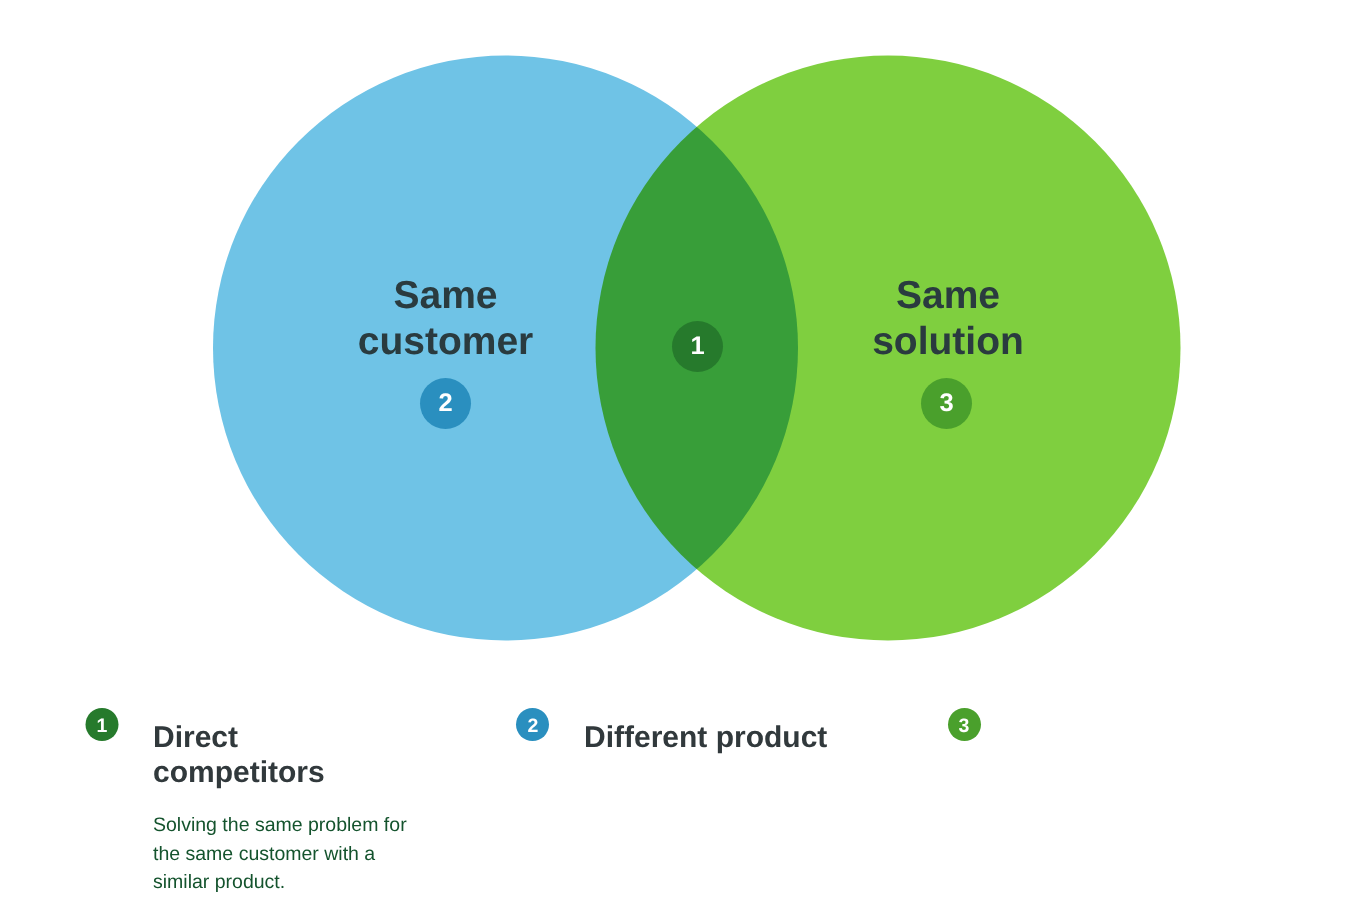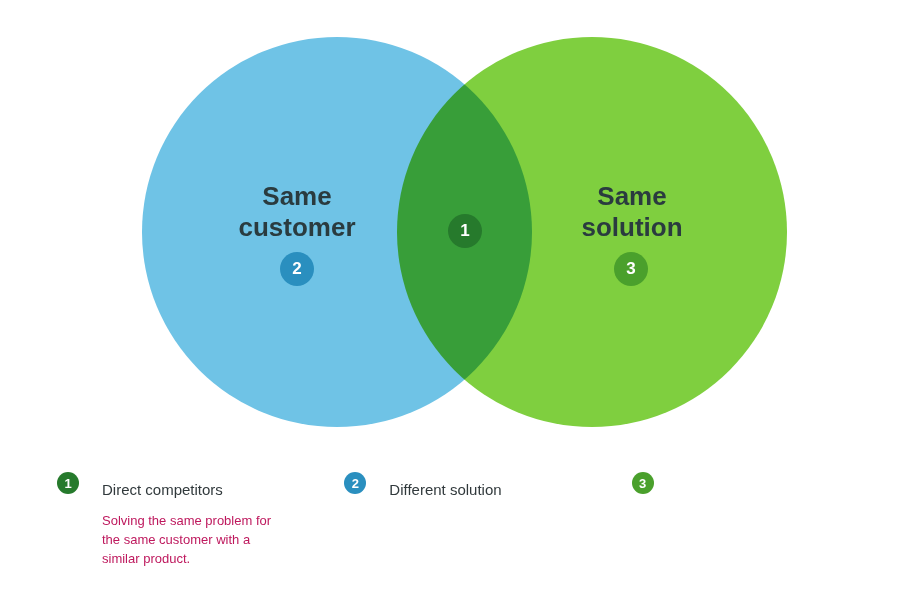--- a/index.html
+++ b/index.html
@@ -81,28 +81,28 @@
       align-items: center;
       justify-content: center;
       font-size: 13px;
       font-weight: 700;
       color: #ffffff;
       flex-shrink: 0;
       margin-top: 1px;
     }
     .legend-text { flex: 1; }
     .legend-title {
-      font-size: 15px;
-      font-weight: 400;
+      font-size: 20px;
+      font-weight: 700;
       color: #31393c;
       margin-bottom: 6px;
     }
     .legend-desc {
       font-size: 13px;
-      color: #be185d;
+      color: #14532d;
       line-height: 1.45;
     }
   </style>
 </head>
 <body>
 
 <div class="venn-container">
   <div class="circle circle-left"></div>
   <div class="circle circle-right"></div>
 
@@ -120,19 +120,19 @@
   <div class="legend-item">
     <div class="legend-badge" style="background:#267a2c">1</div>
     <div class="legend-text">
       <div class="legend-title">Direct competitors</div>
       <div class="legend-desc">Solving the same problem for the same customer with a similar product.</div>
     </div>
   </div>
   <div class="legend-item">
     <div class="legend-badge" style="background:#2a8fbf">2</div>
     <div class="legend-text">
-      <div class="legend-title">Different solution</div>
+      <div class="legend-title">Different product</div>
     </div>
   </div>
   <div class="legend-item">
     <div class="legend-badge" style="background:#4aa02c">3</div>
   </div>
 </div>
 
 </body></html>

